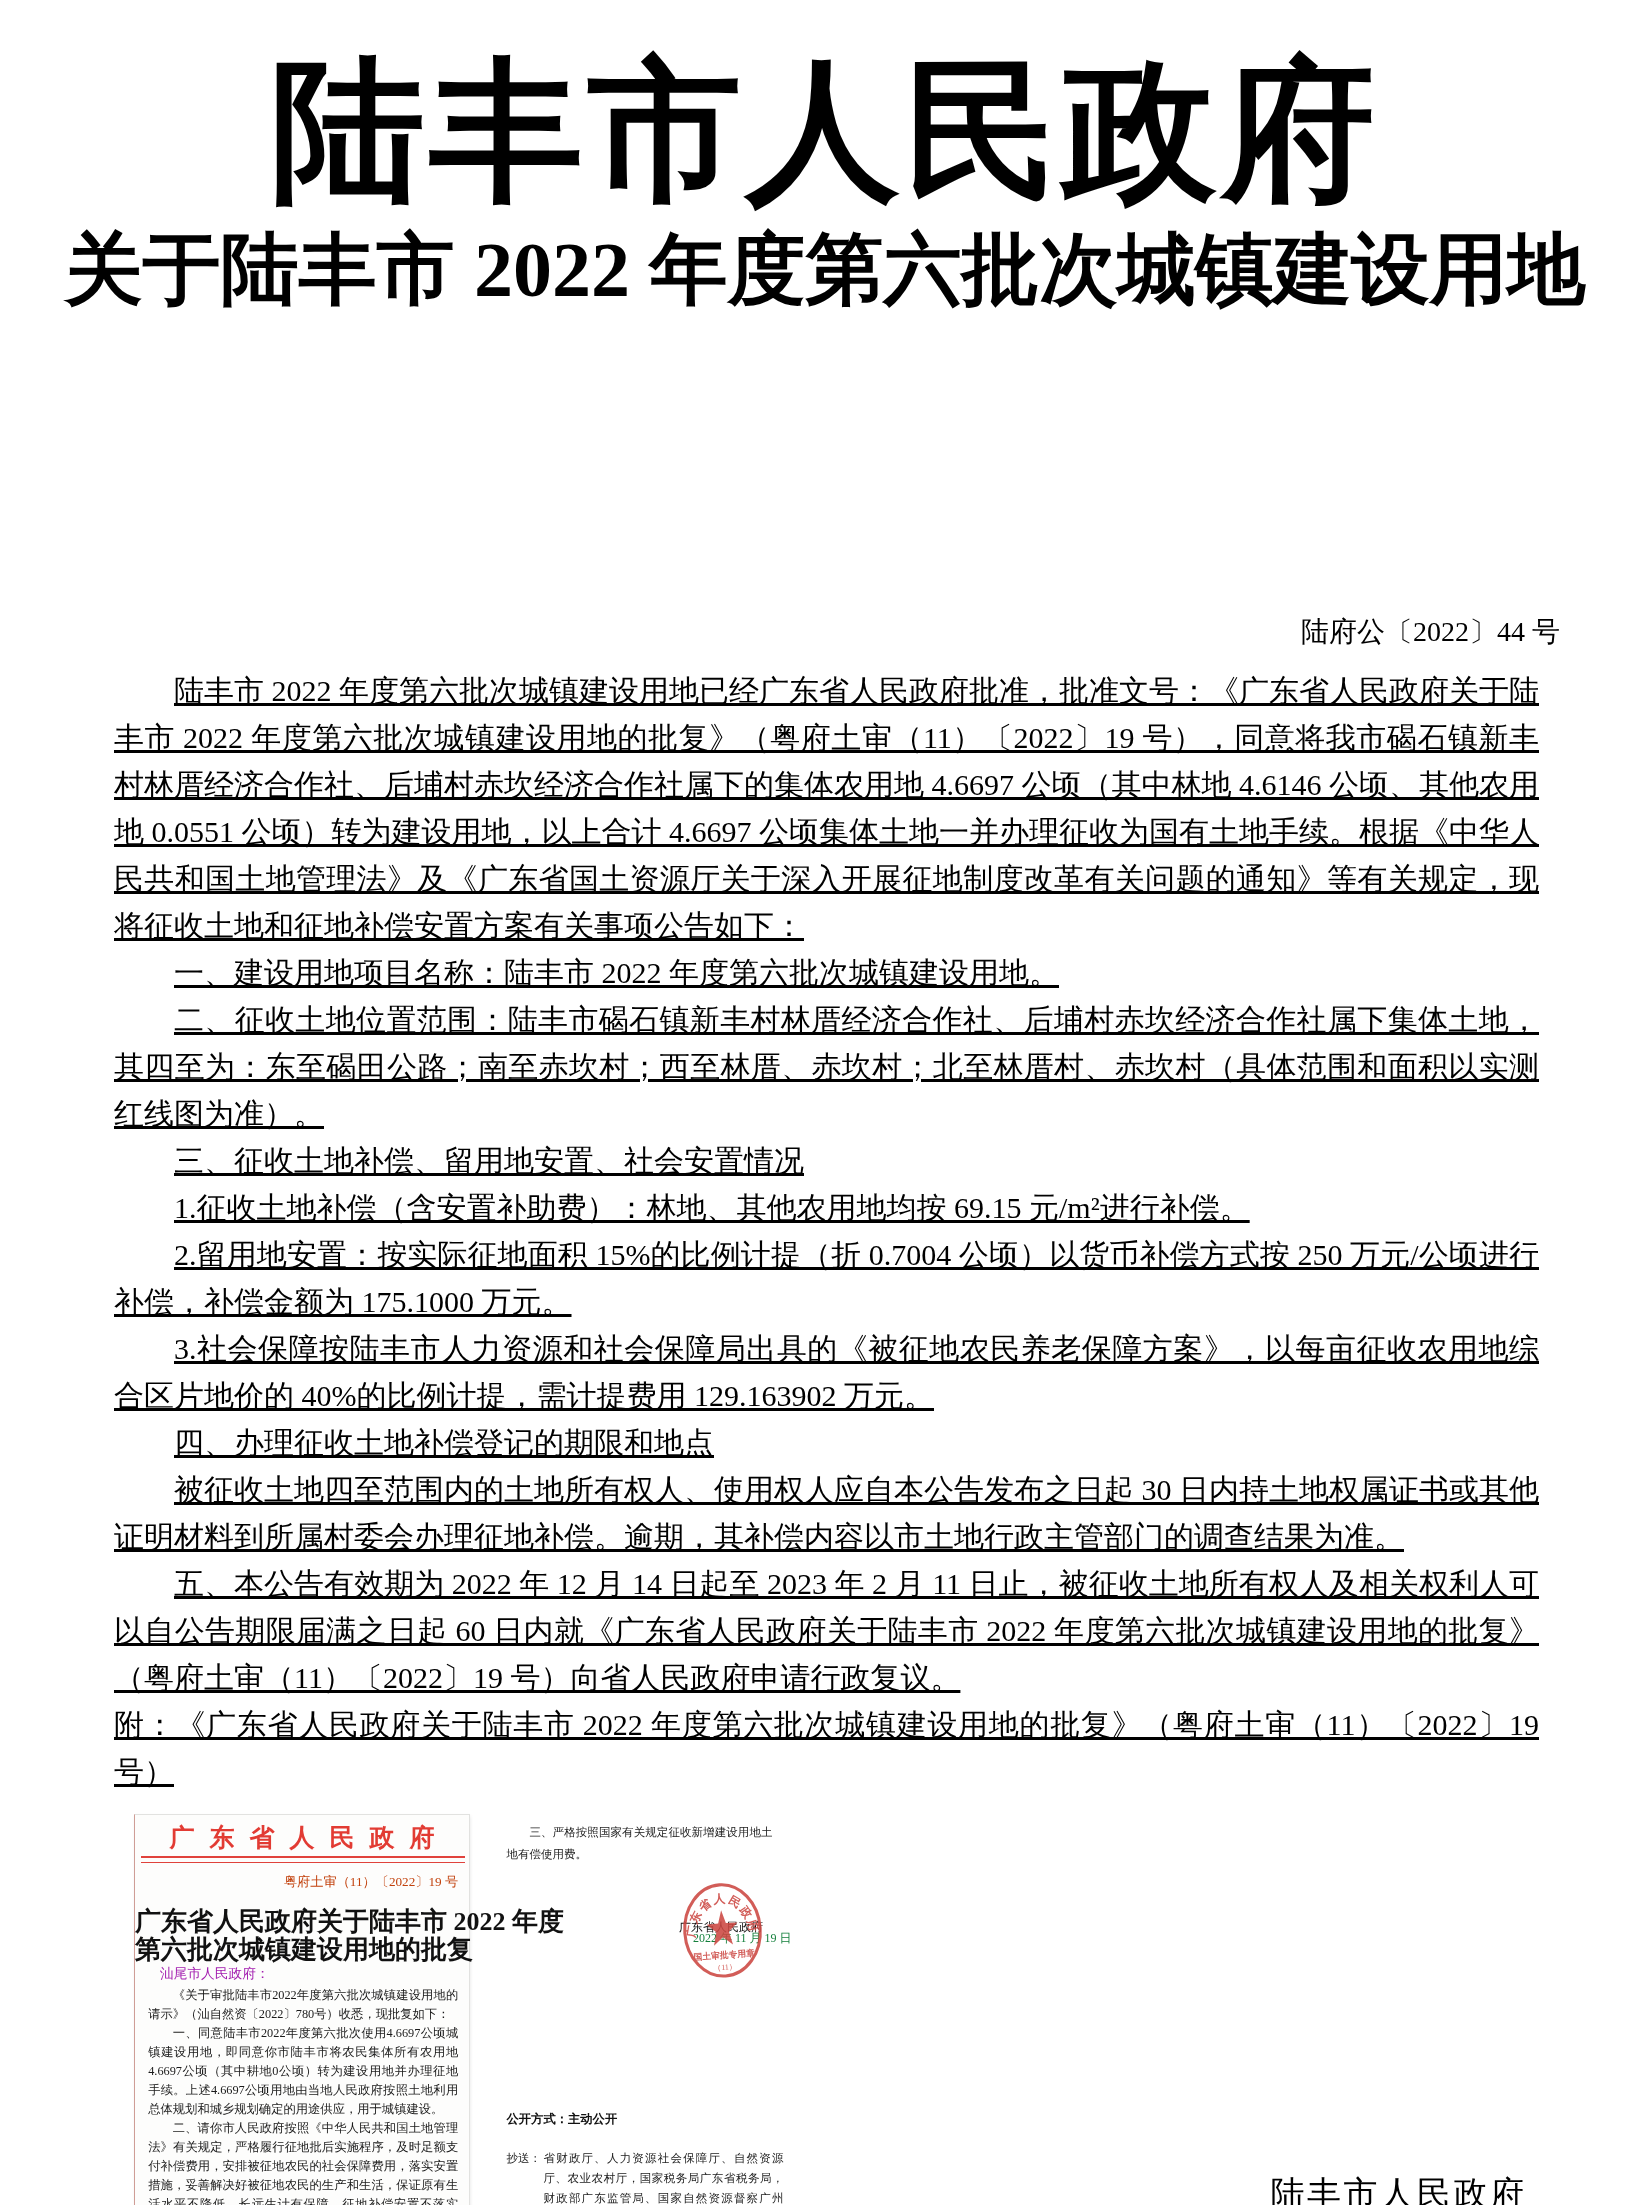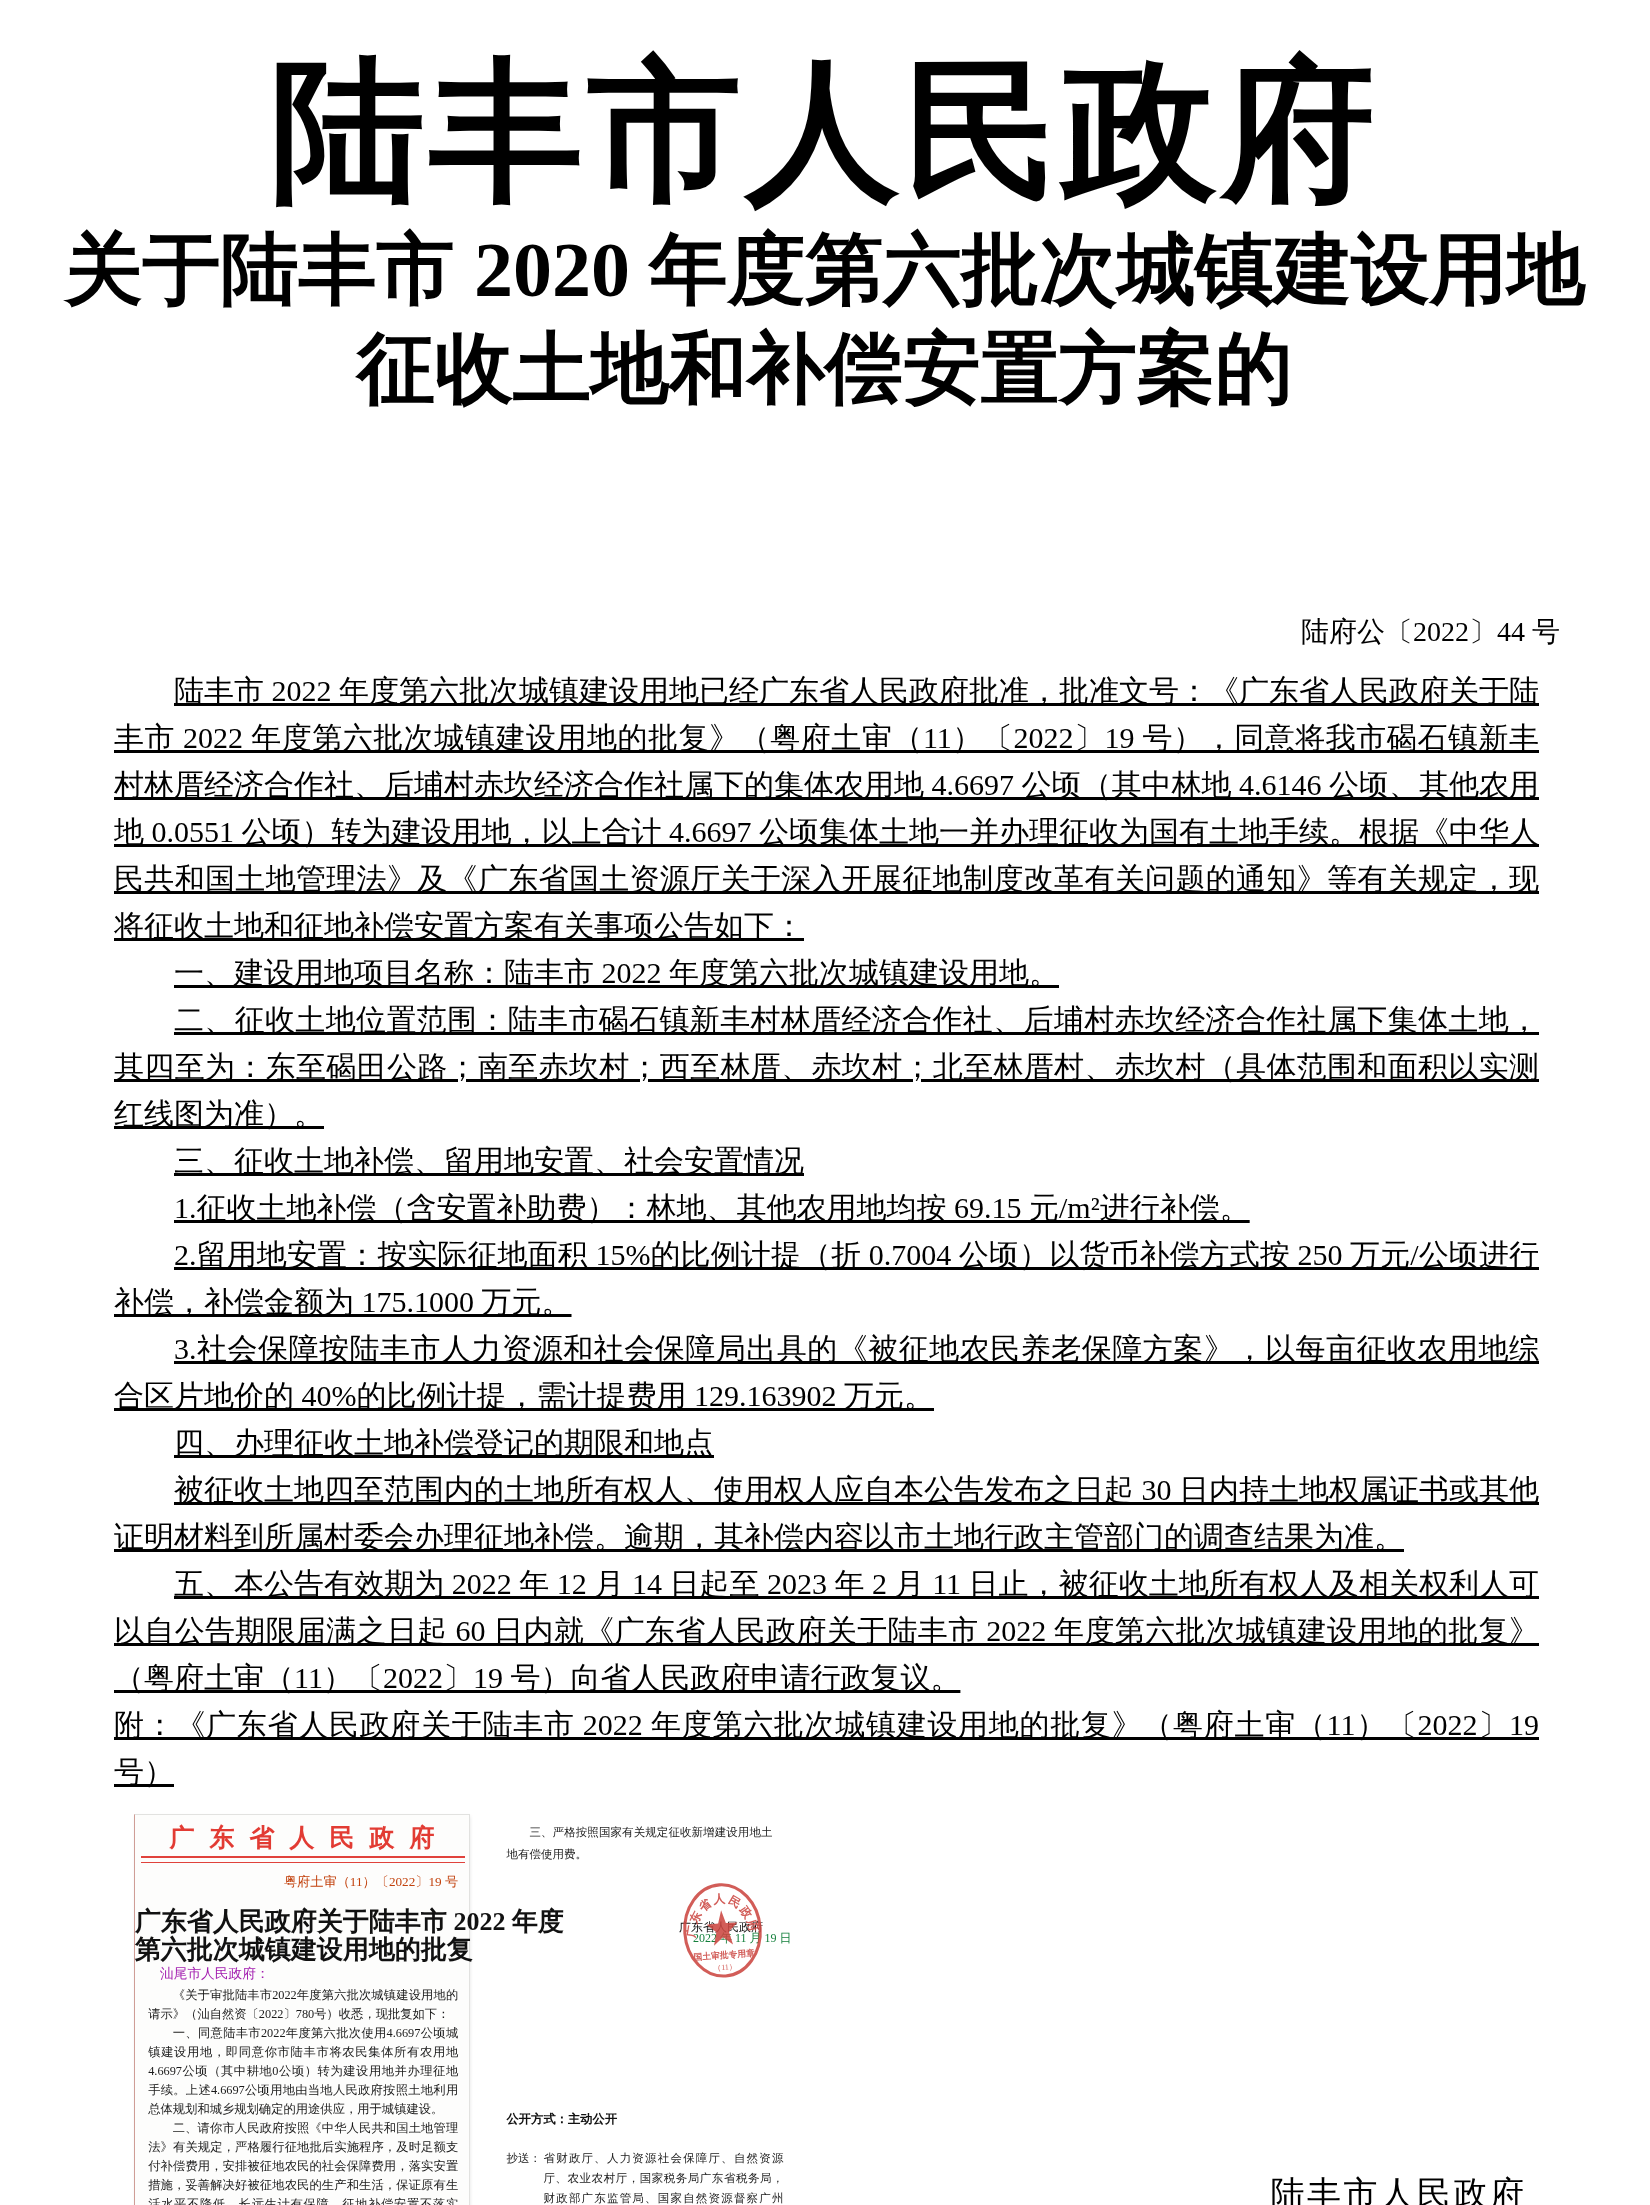--- a/index.html
+++ b/index.html
@@ -95,22 +95,21 @@
   }
   .att2-cc .cc-label{flex:0 0 37px;}
   .att2-cc .cc-text{flex:1;text-align:justify;}
 </style>
 </head>
 <body>
 
 <div class="page">
 
   <div class="main-title">陆丰市人民政府</div>
-  <div class="subtitle l1">关于陆丰市 2020 年度第六批次城镇建设用地</div>
-  <div class="subtitle l2">征收土地和补偿安置方案的</div>
+  <div class="subtitle l1">关于陆丰市 2022 年度第六批次城镇建设用地</div>
   <div class="doc-number">陆府公〔2022〕44 号</div>
 
   <div class="body-block">
     <div style="display:contents;"><p>陆丰市 2022 年度第六批次城镇建设用地已经广东省人民政府批准，批准文号：《广东省人民政府关于陆丰市 2022 年度第六批次城镇建设用地的批复》（粤府土审（11）〔2022〕19 号），同意将我市碣石镇新丰村林厝经济合作社、后埔村赤坎经济合作社属下的集体农用地 4.6697 公顷（其中林地 4.6146 公顷、其他农用地 0.0551 公顷）转为建设用地，以上合计 4.6697 公顷集体土地一并办理征收为国有土地手续。根据《中华人民共和国土地管理法》及《广东省国土资源厅关于深入开展征地制度改革有关问题的通知》等有关规定，现将征收土地和征地补偿安置方案有关事项公告如下：</p><p>一、建设用地项目名称：陆丰市 2022 年度第六批次城镇建设用地。</p><p>二、征收土地位置范围：陆丰市碣石镇新丰村林厝经济合作社、后埔村赤坎经济合作社属下集体土地，其四至为：东至碣田公路；南至赤坎村；西至林厝、赤坎村；北至林厝村、赤坎村（具体范围和面积以实测红线图为准）。</p><p>三、征收土地补偿、留用地安置、社会安置情况</p><p>1.征收土地补偿（含安置补助费）：林地、其他农用地均按 69.15 元/m²进行补偿。</p><p>2.留用地安置：按实际征地面积 15%的比例计提（折 0.7004 公顷）以货币补偿方式按 250 万元/公顷进行补偿，补偿金额为 175.1000 万元。</p><p>3.社会保障按陆丰市人力资源和社会保障局出具的《被征地农民养老保障方案》，以每亩征收农用地综合区片地价的 40%的比例计提，需计提费用 129.163902 万元。</p><p>四、办理征收土地补偿登记的期限和地点</p><p>被征收土地四至范围内的土地所有权人、使用权人应自本公告发布之日起 30 日内持土地权属证书或其他证明材料到所属村委会办理征地补偿。逾期，其补偿内容以市土地行政主管部门的调查结果为准。</p><p>五、本公告有效期为 2022 年 12 月 14 日起至 2023 年 2 月 11 日止，被征收土地所有权人及相关权利人可以自公告期限届满之日起 60 日内就《广东省人民政府关于陆丰市 2022 年度第六批次城镇建设用地的批复》（粤府土审（11）〔2022〕19 号）向省人民政府申请行政复议。</p></div>
     <p class="attach-note">附：《广东省人民政府关于陆丰市 2022 年度第六批次城镇建设用地的批复》（粤府土审（11）〔2022〕19 号）</p>
   </div>
 
   <div class="att1">
     <div class="att1-header">广东省人民政府</div>
     <div class="redline att1-line1"></div>

